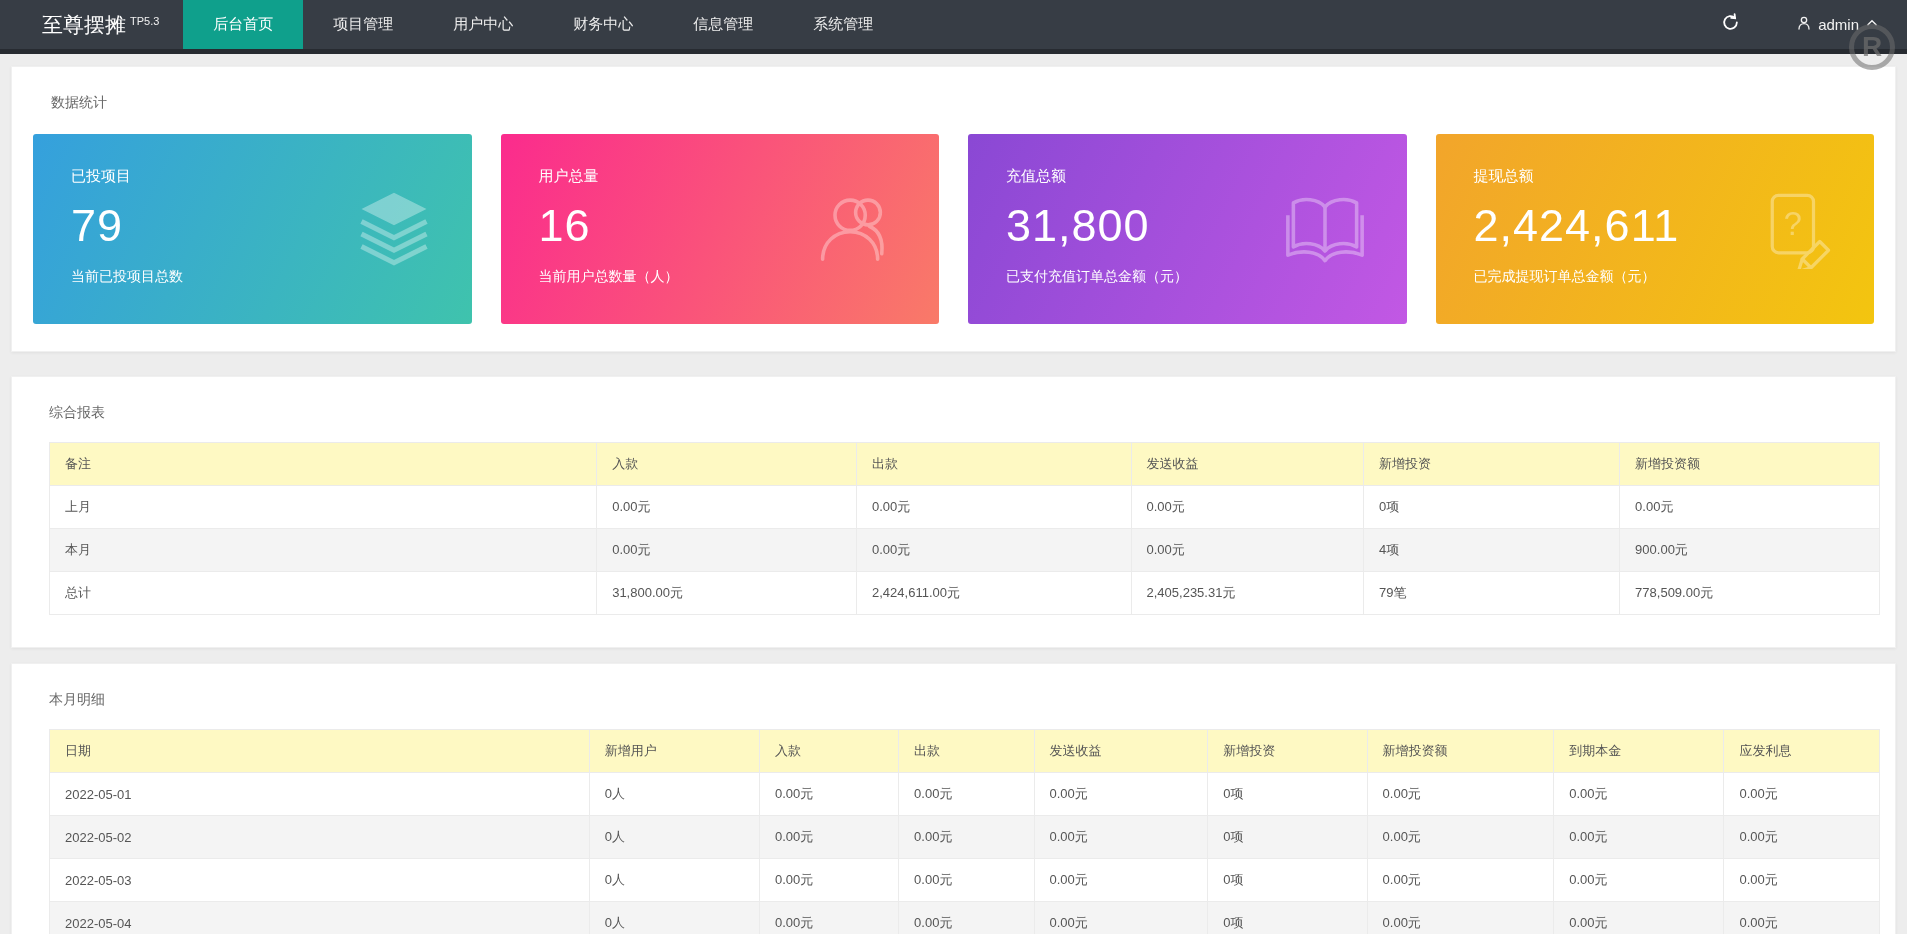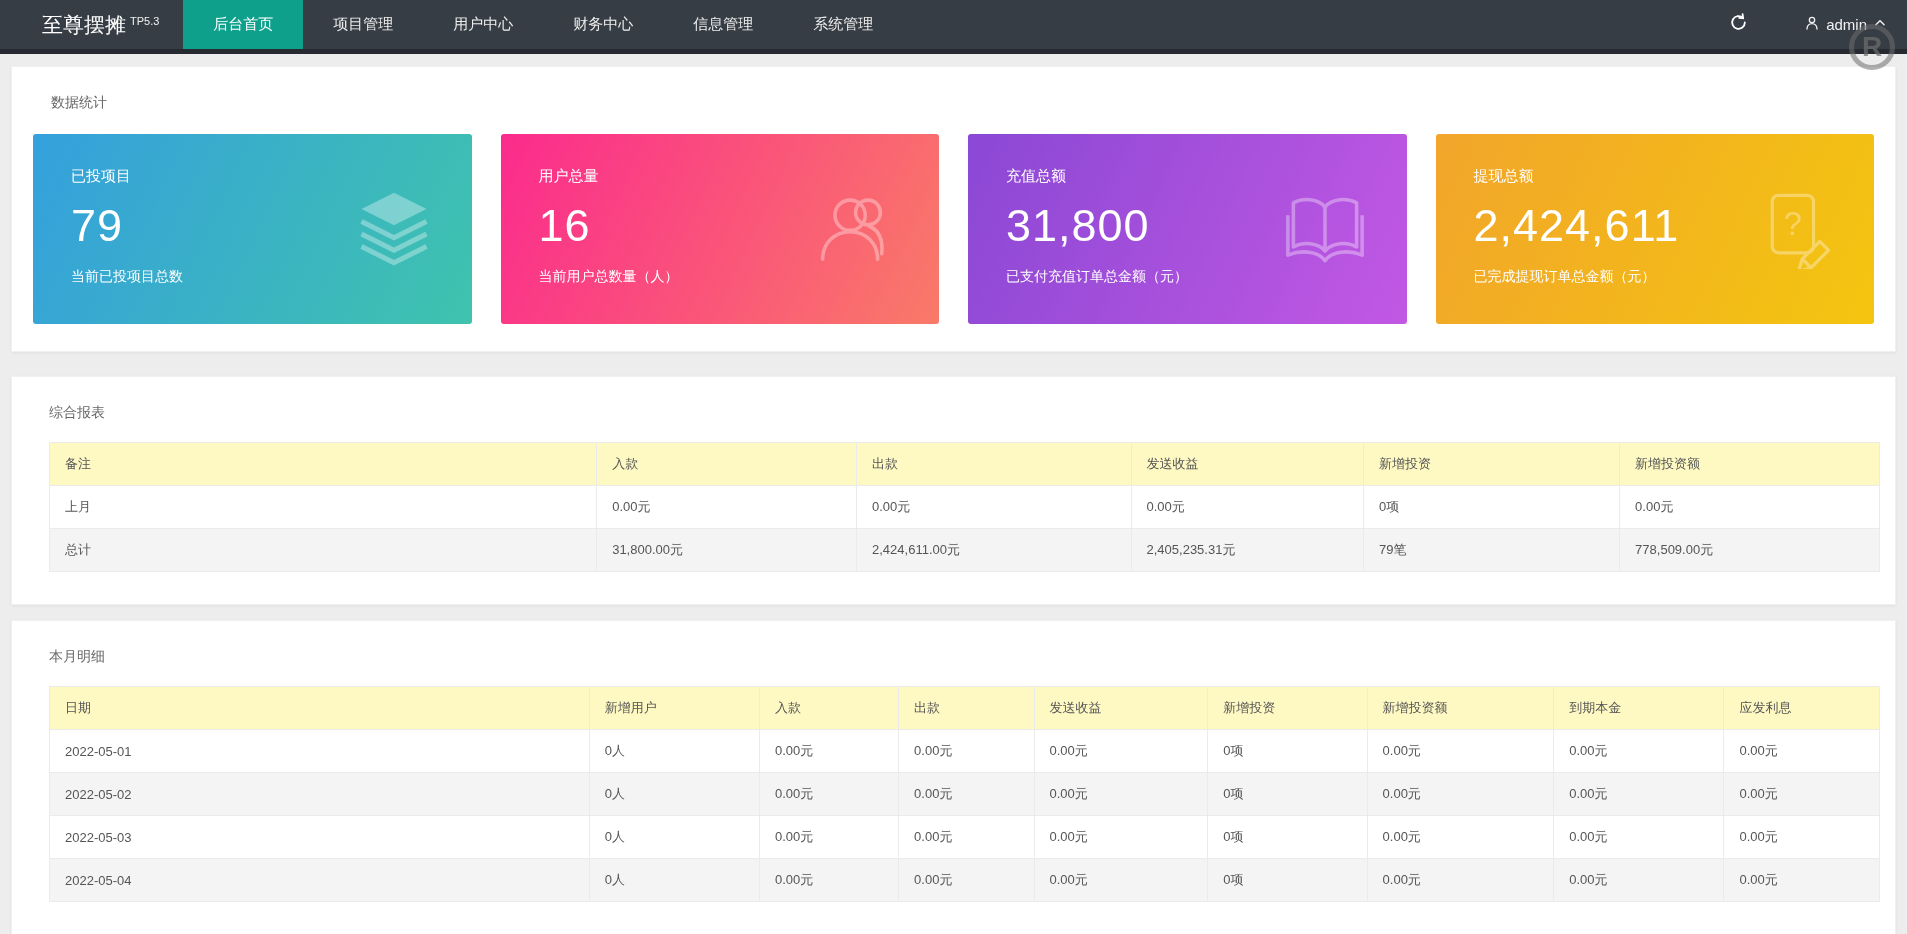--- a/index.html
+++ b/index.html
@@ -19,21 +19,21 @@
     display: flex; align-items: center; padding: 0 24px 0 42px;
     font-size: 21px; color: #fff; white-space: nowrap; cursor: pointer;
   }
   .brand sup { font-size: 11px; margin-left: 4px; transform: translateY(-4px); color: #f0f0f0; }
   .nav-items { display: flex; align-items: stretch; }
   .nav-item {
     display: flex; align-items: center; padding: 0 30px;
     font-size: 15px; color: #ececec; cursor: pointer; white-space: nowrap;
   }
   .nav-item.active { background: var(--accent, #0fa08c); color: #fff; }
-  .nav-right { margin-left: auto; display: flex; align-items: center; padding-right: 20px; }
+  .nav-right { margin-left: auto; display: flex; align-items: center; padding-right: 28px; }
   .icon-btn { display: flex; align-items: center; padding: 0 12px; cursor: pointer; }
   .user-menu { display: flex; align-items: center; gap: 6px; cursor: pointer; margin-left: 44px; font-size: 15px; color: #f2f2f2; }
 
   
   .watermark {
     position: absolute; top: 24px; right: 12px; width: 46px; height: 46px;
     border: 5px solid rgba(110,110,110,.55); border-radius: 50%;
     color: rgba(110,110,110,.7); font-size: 28px; font-weight: bold;
     display: flex; align-items: center; justify-content: center; z-index: 9;
     background: transparent; pointer-events: none;
@@ -185,20 +185,28 @@
             </tr>
           </thead>
           <tbody>
             <tr>
               <td>上月</td>
               <td>0.00元</td>
               <td>0.00元</td>
               <td>0.00元</td>
               <td>0项</td>
               <td>0.00元</td>
+            </tr>
+            <tr>
+              <td>本月</td>
+              <td>0.00元</td>
+              <td>0.00元</td>
+              <td>0.00元</td>
+              <td>4项</td>
+              <td>900.00元</td>
             </tr>
             <tr>
               <td>总计</td>
               <td>31,800.00元</td>
               <td>2,424,611.00元</td>
               <td>2,405,235.31元</td>
               <td>79笔</td>
               <td>778,509.00元</td>
             </tr>
           </tbody>

